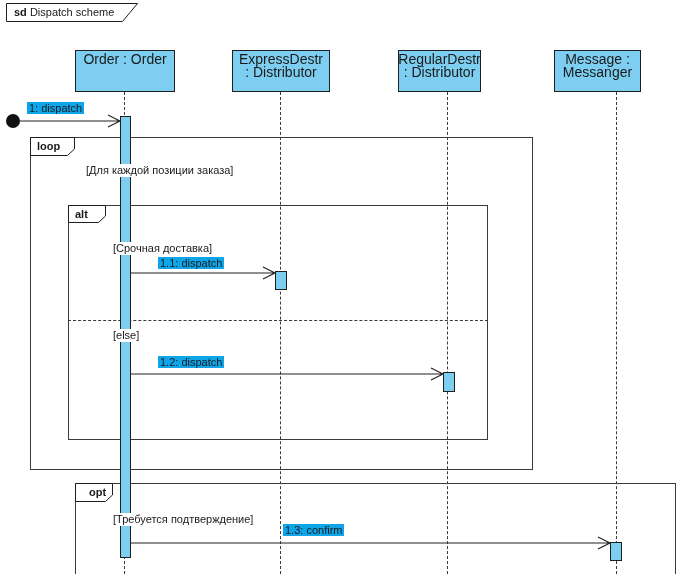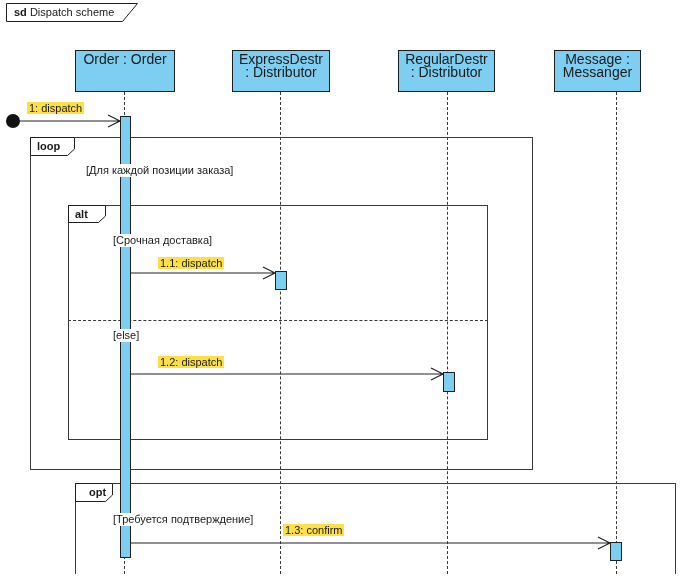--- a/index.html
+++ b/index.html
@@ -24,21 +24,21 @@
   .pentagon svg{position:absolute;left:0;top:0;}
   .pentagon .op{
     position:absolute;left:0;top:1px;width:100%;padding-left:7px;
     font-size:11px;font-weight:bold;line-height:17px;
   }
   
   .activation{position:absolute;background:#7DCEF0;border:1px solid #1f1f1f;z-index:3;}
   
   .arrow{position:absolute;z-index:4;}
   .msg-label{
-    position:absolute;font-size:11px;line-height:12px;background:#fde047;
+    position:absolute;font-size:11px;line-height:12px;background:#0ea5e9;
     padding:0 2px;white-space:nowrap;z-index:4;text-align:center;
   }
   .guard-label{
     position:absolute;font-size:11px;line-height:13px;background:#fff;
     padding:0 2px;white-space:nowrap;z-index:4;
   }
   
   .frame-tab{position:absolute;left:6px;top:3px;width:132px;height:19px;z-index:6;}
   .frame-tab .tab-text{
     position:absolute;left:8px;top:2px;font-size:11px;line-height:15px;white-space:nowrap;
@@ -67,21 +67,21 @@
   <div class="lifeline" style="left:447px;"></div>
   <div class="lifeline" style="left:616px;"></div>
 
   <div class="head" style="left:75px;width:100px;">
     <span>Order : Order</span>
   </div>
   <div class="head" style="left:232px;width:98px;">
     <span>ExpressDestr
 : Distributor</span>
   </div>
-  <div class="head" style="left:398px;width:97px;">
+  <div class="head" style="left:398px;width:83px;">
     <span>RegularDestr
 : Distributor</span>
   </div>
   <div class="head" style="left:554px;width:87px;">
     <span>Message :
 Messanger</span>
   </div>
 
   <div class="fragment" style="left:30px;top:137px;width:503px;height:333px;"></div>
   <div class="pentagon" style="left:30px;top:137px;width:28px;height:19px;">
@@ -92,21 +92,21 @@
   </div>
   <div class="guard-label" style="left:84px;top:164px;">[Для каждой позиции заказа]</div>
 
   <div class="fragment" style="left:68px;top:205px;width:420px;height:235px;"></div>
   <div class="pentagon" style="left:68px;top:205px;width:38px;height:18px;border-radius:6px;">
     <svg width="38" height="18">
       <path d="M0.5,0.5 L37.5,0.5 L37.5,11 L30.5,17.5 L0.5,17.5 Z" fill="#ffffff" stroke="#1f1f1f" stroke-width="1"></path>
     </svg>
     <div class="op">alt</div>
   </div>
-  <div class="guard-label" style="left:111px;top:234px;">[Срочная доставка]</div>
+  <div class="guard-label" style="left:111px;top:242px;">[Срочная доставка]</div>
   <div class="frag-sep" style="left:68px;top:320px;width:420px;"></div>
   <div class="guard-label" style="left:111px;top:329px;">[else]</div>
 
   <div class="fragment open-bottom" style="left:75px;top:483px;width:601px;height:91px;"></div>
   <div class="pentagon" style="left:75px;top:483px;width:38px;height:19px;text-align:center;">
     <svg width="38" height="19">
       <path d="M0.5,0.5 L37.5,0.5 L37.5,12 L30.5,18.5 L0.5,18.5 Z" fill="#ffffff" stroke="#1f1f1f" stroke-width="1"></path>
     </svg>
     <div class="op">opt</div>
   </div>

